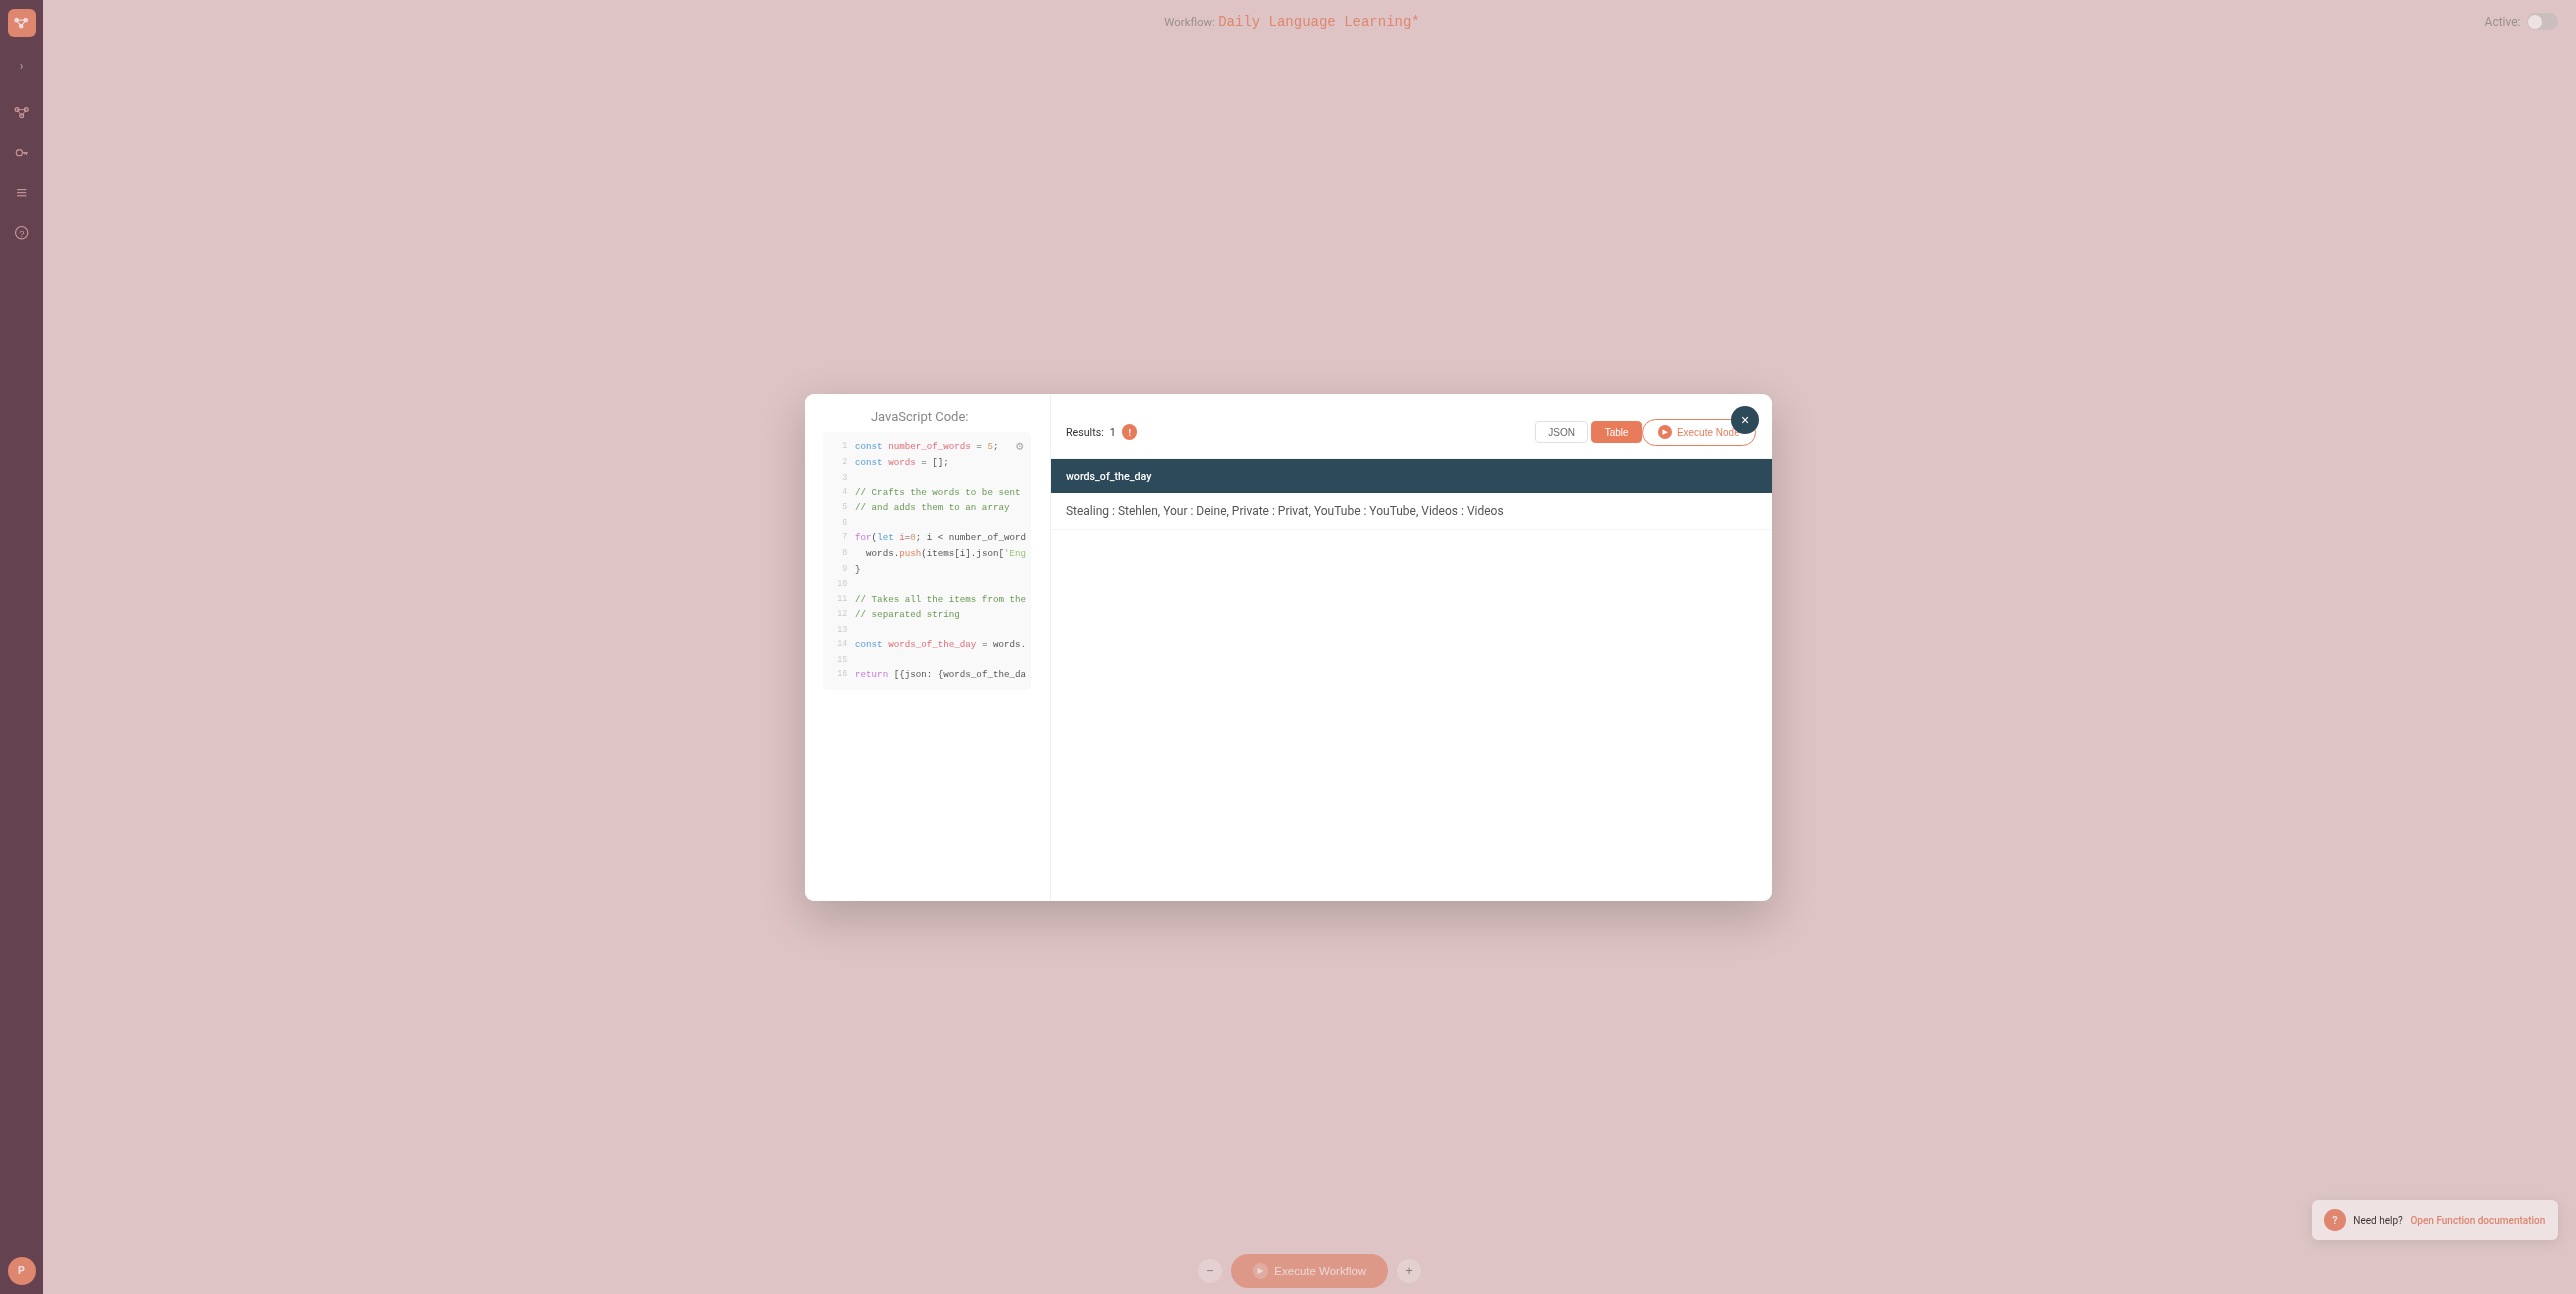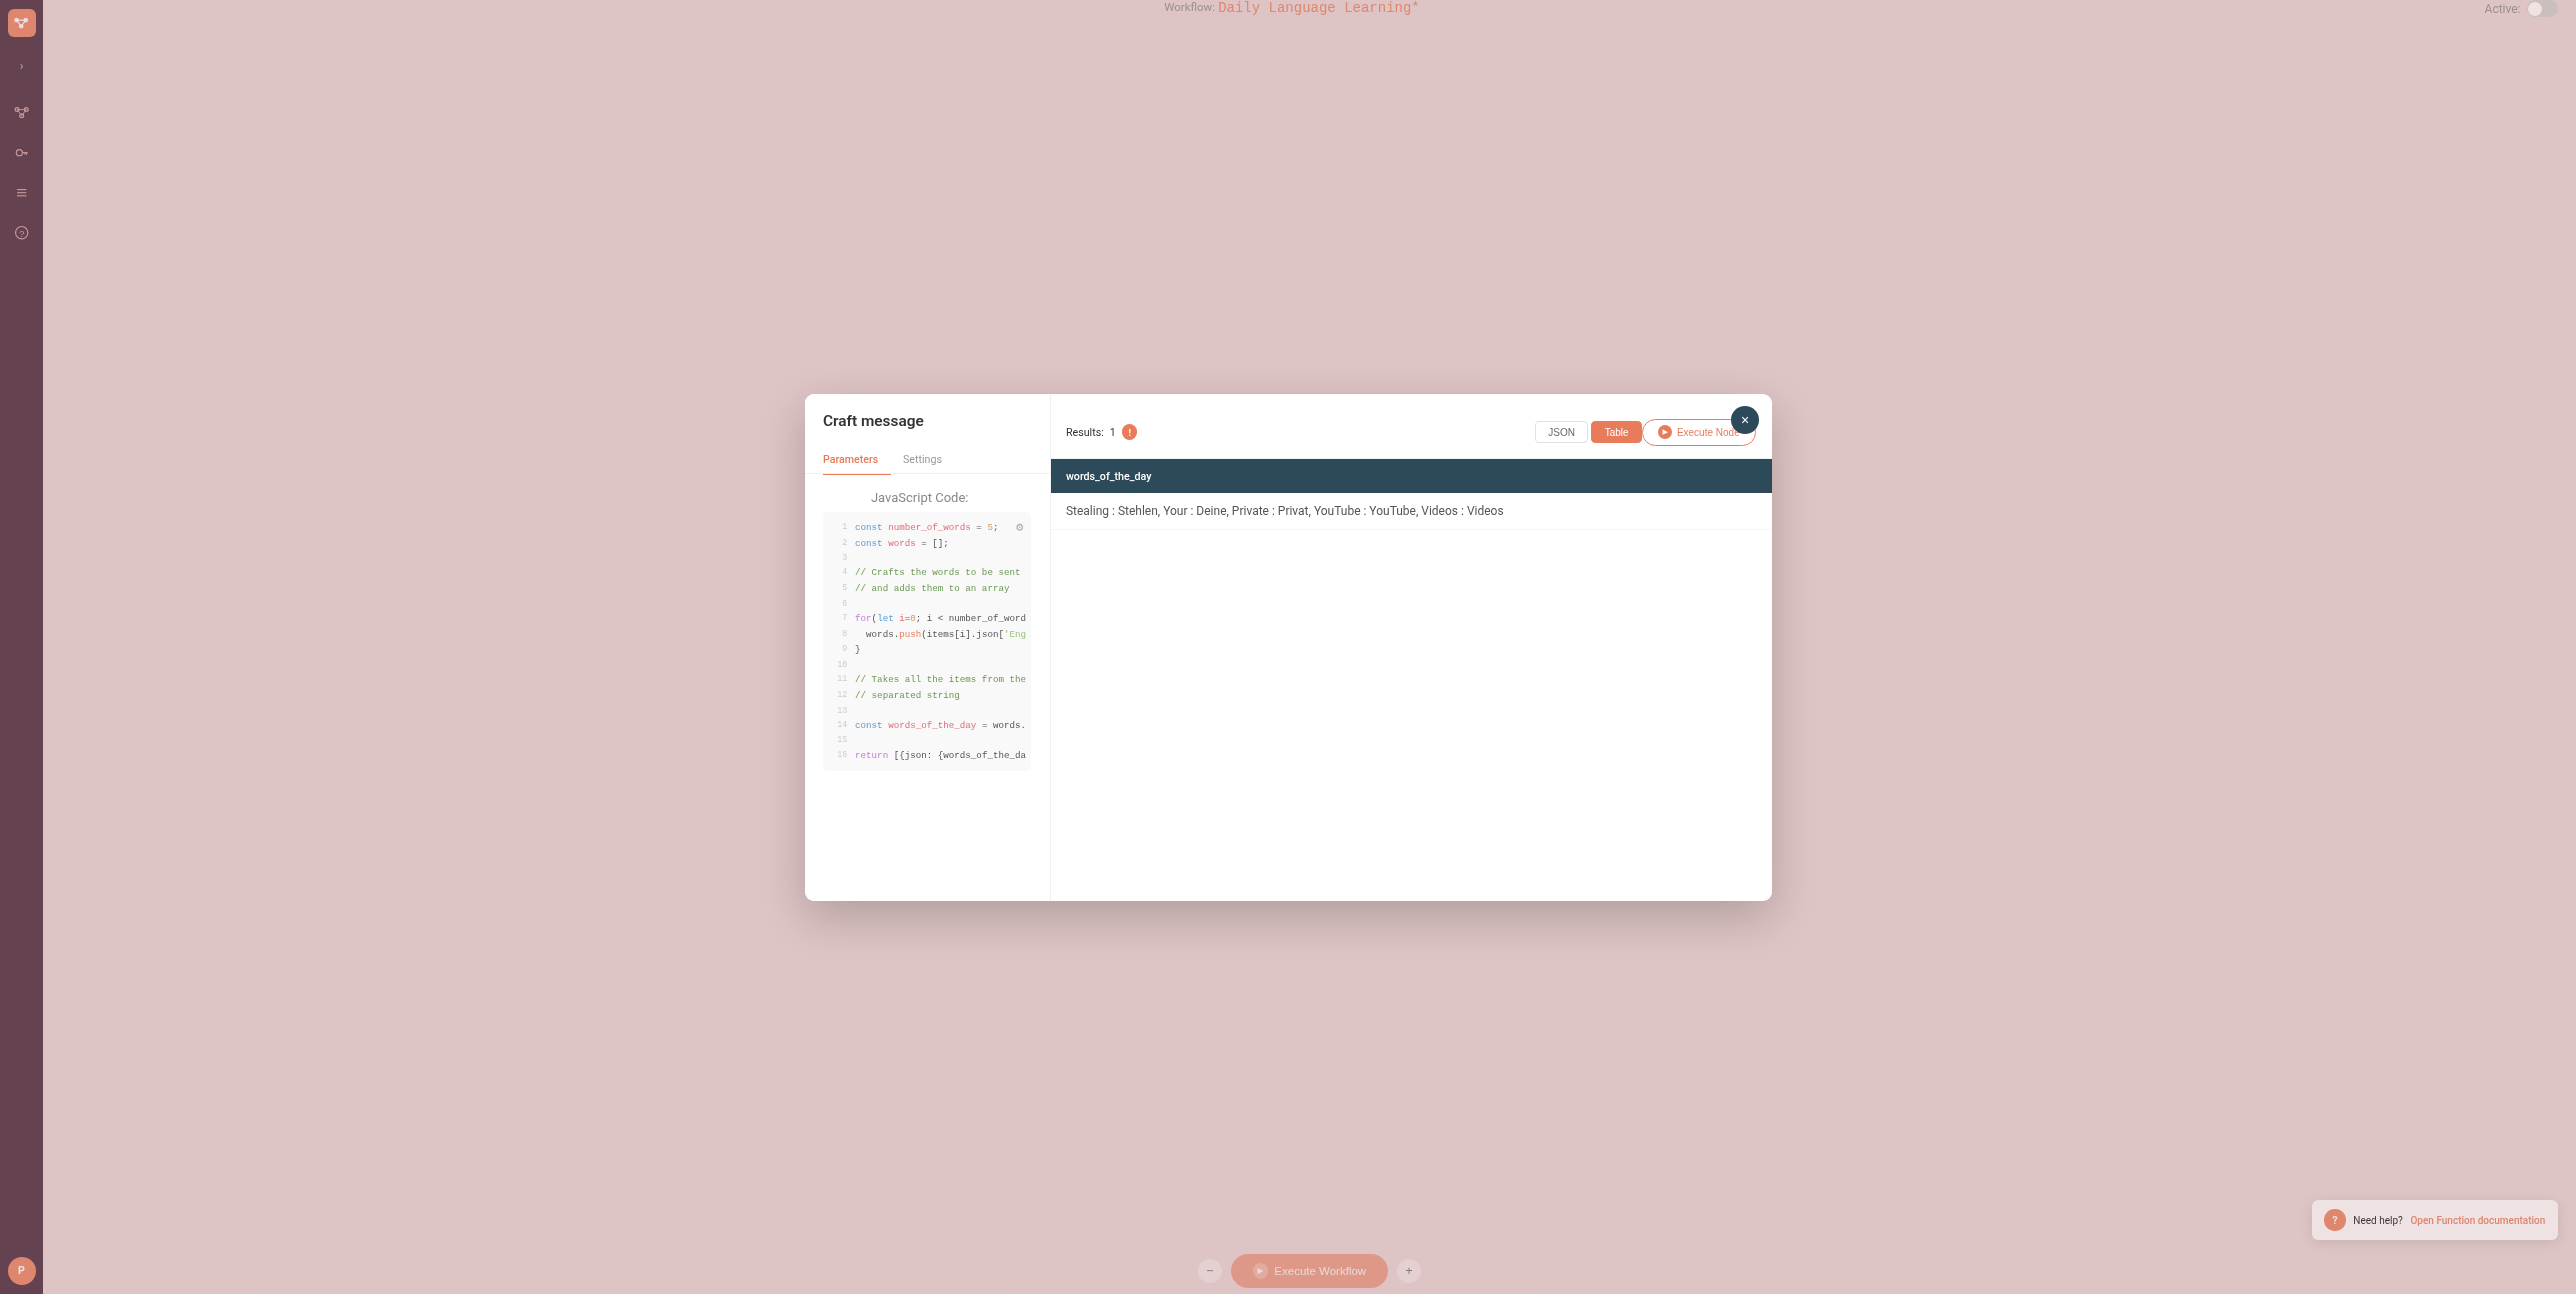--- a/index.html
+++ b/index.html
@@ -20,20 +20,21 @@
     }
 
     
     .top-header {
       position: absolute;
       top: 0;
       left: 8px;
       right: 0;
       height: 43px;
       display: flex;
+      align-items: center;
       justify-content: center;
       z-index: 1;
     }
     .workflow-label {
       font-size: 11.5px;
       color: #888;
     }
     .workflow-name {
       color: #e87b5a;
       font-size: 14px;
@@ -526,27 +527,20 @@
   <span>Need help?</span>
   <a class="help-link">Open Function documentation</a>
 </div>
 
 <div class="modal-overlay">
   <div class="modal">
 
     <button class="close-btn">×</button>
 
     <div class="left-panel">
-      <div class="left-panel-header">
-        <div class="panel-title">Craft message</div>
-        <div class="tab-bar">
-          <div class="tab active">Parameters</div>
-          <div class="tab">Settings</div>
-        </div>
-      </div>
       <div class="left-panel-content">
         <div class="code-label">JavaScript Code:</div>
         <div class="code-editor">
           <div class="code-settings-icon">⚙</div>
 
           <div class="code-line">
             <span class="line-num">1</span>
             <span class="line-content"><span class="kw-const">const</span> <span class="var-name">number_of_words</span> = <span class="num">5</span>;</span>
           </div>
 

